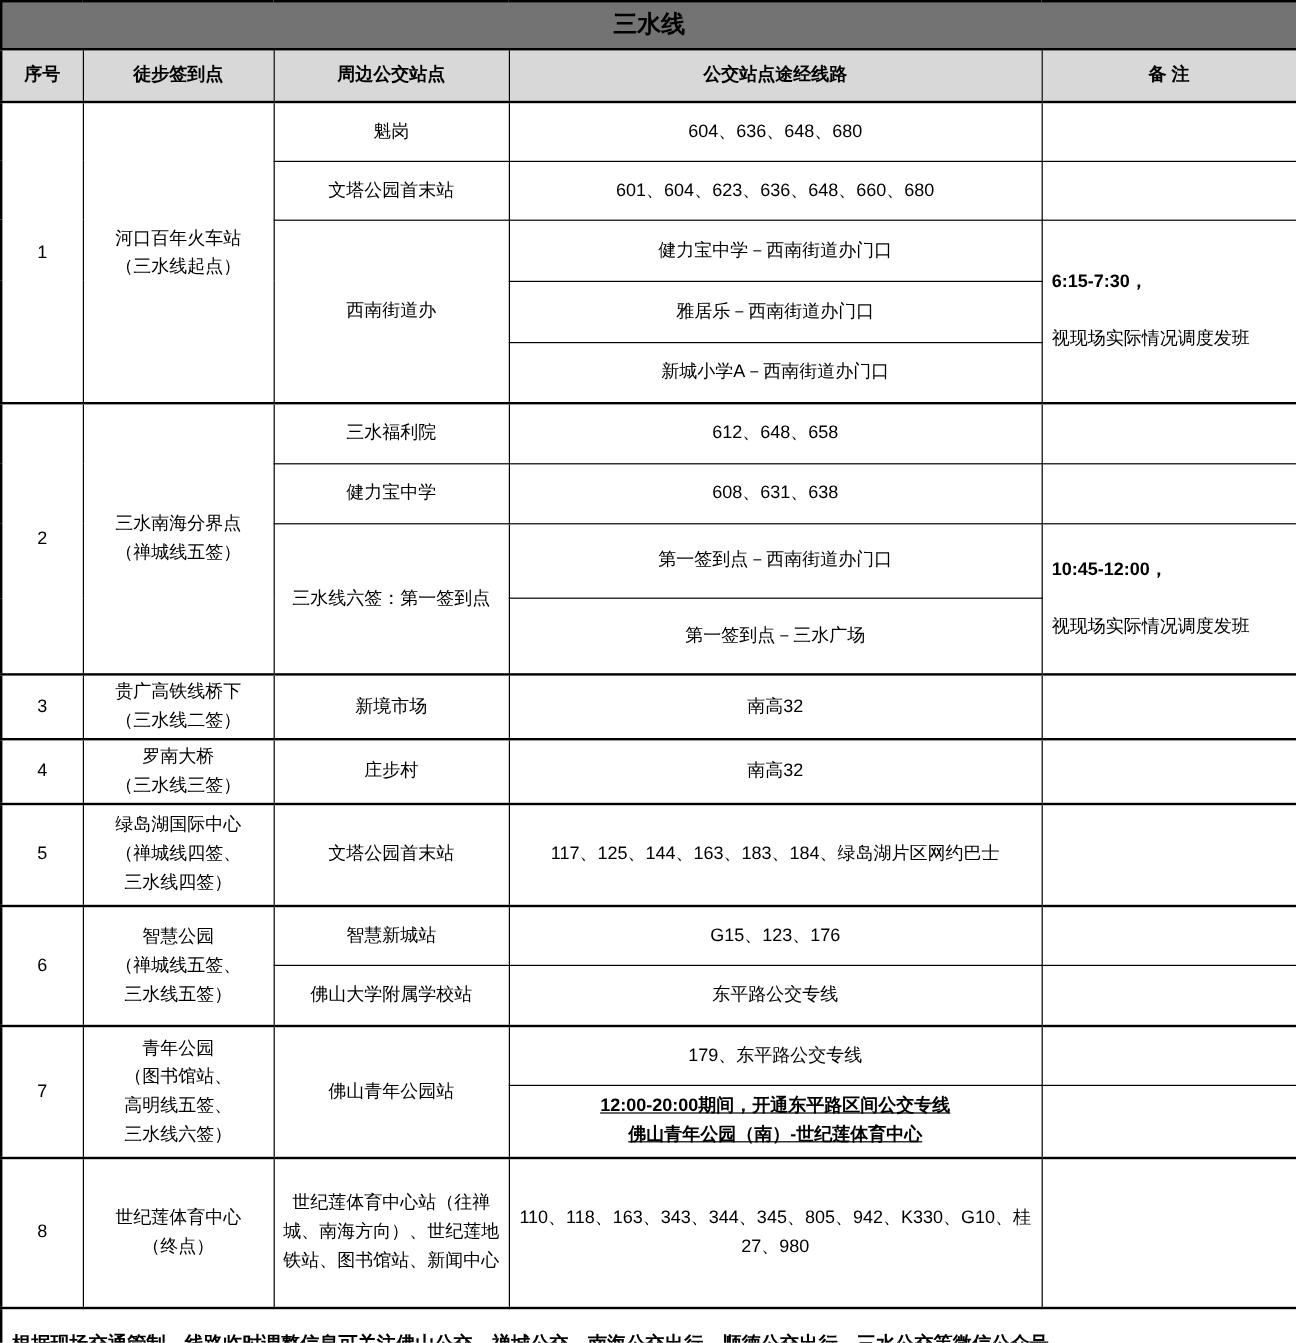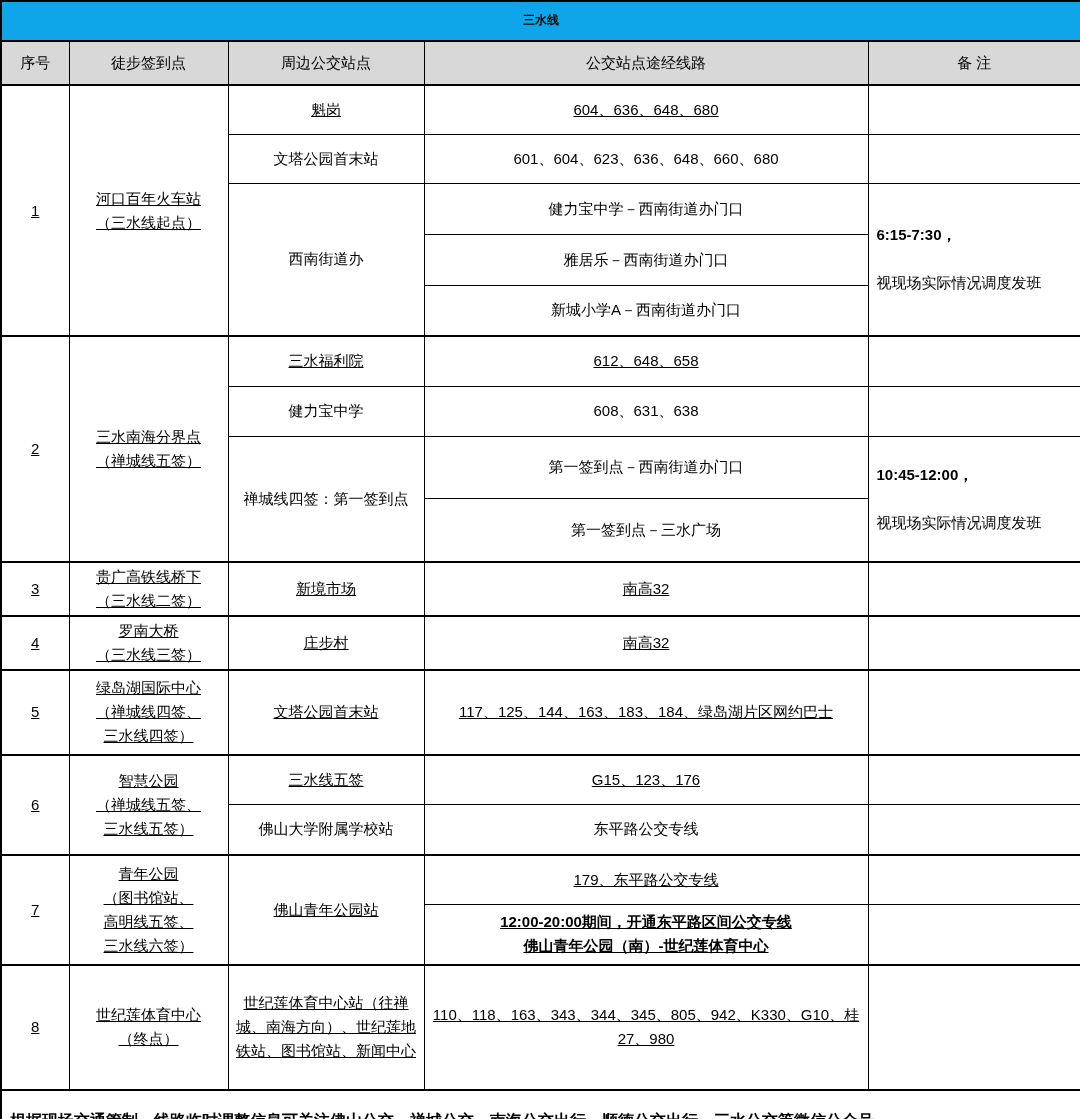--- a/index.html
+++ b/index.html
@@ -15,30 +15,30 @@
   }
   td, th {
     border: 1px solid #000;
     text-align: center; vertical-align: middle;
     white-space: pre-line;
     padding: 2px 4px;
     font-size: 15px; line-height: 1.6;
     overflow: hidden;
   }
   tr.title-row td {
-    background: #0ea5e9;
-    font-weight: bold; font-size: 12px;
+    background: #737373;
+    font-weight: bold; font-size: 20px;
     border-bottom: 2px solid #000;
   }
   th {
     background: #D8D8D8;
-    font-weight: normal; font-size: 15px;
+    font-weight: bold; font-size: 15px;
     border-bottom: 2px solid #000;
   }
-  tr.group-start td { border-top: 2px solid #000; text-decoration: underline; }
+  tr.group-start td { border-top: 2px solid #000; }
   td.remark-cell { text-align: left; padding-left: 8px; }
   .remark-time { display: block; font-weight: bold; }
   .remark-note { display: block; }
   td.bold-cell { font-weight: bold; text-decoration: underline; }
   tr.footer-row td {
     text-align: left; font-weight: bold; font-size: 16px;
     padding-left: 8px; border-top: 2px solid #000;
   }
   
   tr.h40{height:40px} tr.h44{height:44px} tr.h49{height:49px}
@@ -105,21 +105,21 @@
     <td>三水福利院</td>
     <td>612、648、658</td>
     <td></td>
   </tr>
   <tr class="h50">
     <td>健力宝中学</td>
     <td>608、631、638</td>
     <td></td>
   </tr>
   <tr class="h51">
-    <td rowspan="2">禅城线四签：第一签到点</td>
+    <td rowspan="2">三水线六签：第一签到点</td>
     <td>第一签到点－西南街道办门口</td>
     <td rowspan="2" class="remark-cell">
       <span class="remark-time">10:45-12:00，</span>
       <span class="remark-note">视现场实际情况调度发班</span>
     </td>
   </tr>
   <tr class="h51">
     <td>第一签到点－三水广场</td>
   </tr>
 
@@ -149,21 +149,21 @@
     <td>文塔公园首末站</td>
     <td>117、125、144、163、183、184、绿岛湖片区网约巴士</td>
     <td></td>
   </tr>
 
   <tr class="group-start h50">
     <td rowspan="2">6</td>
     <td rowspan="2">智慧公园
 （禅城线五签、
 三水线五签）</td>
-    <td>三水线五签</td>
+    <td>智慧新城站</td>
     <td>G15、123、176</td>
     <td></td>
   </tr>
   <tr class="h50">
     <td>佛山大学附属学校站</td>
     <td>东平路公交专线</td>
     <td></td>
   </tr>
 
   <tr class="group-start h50">

